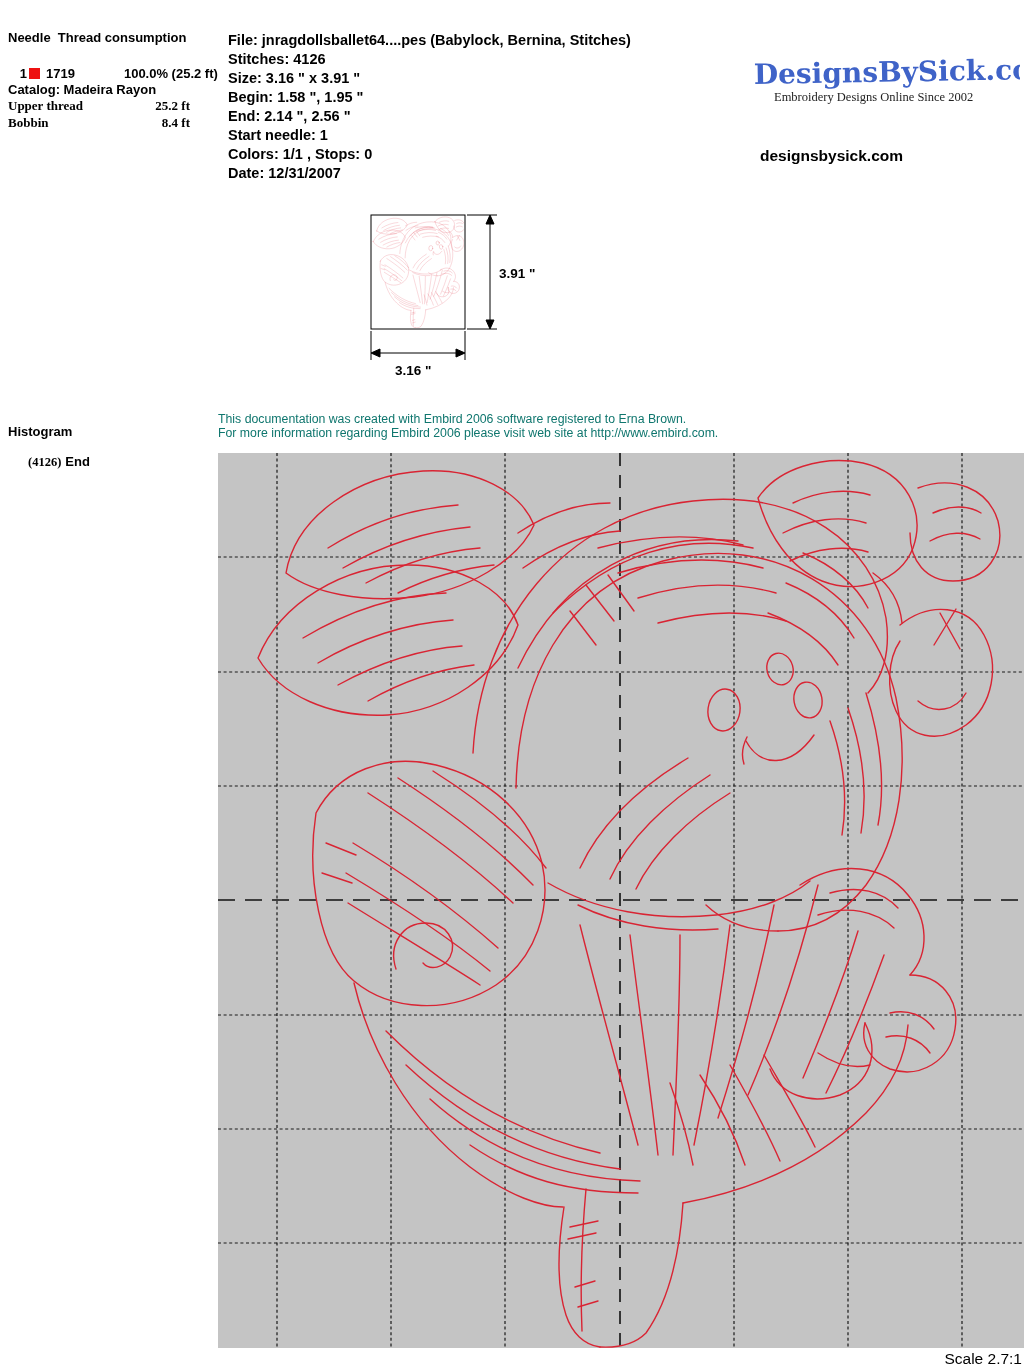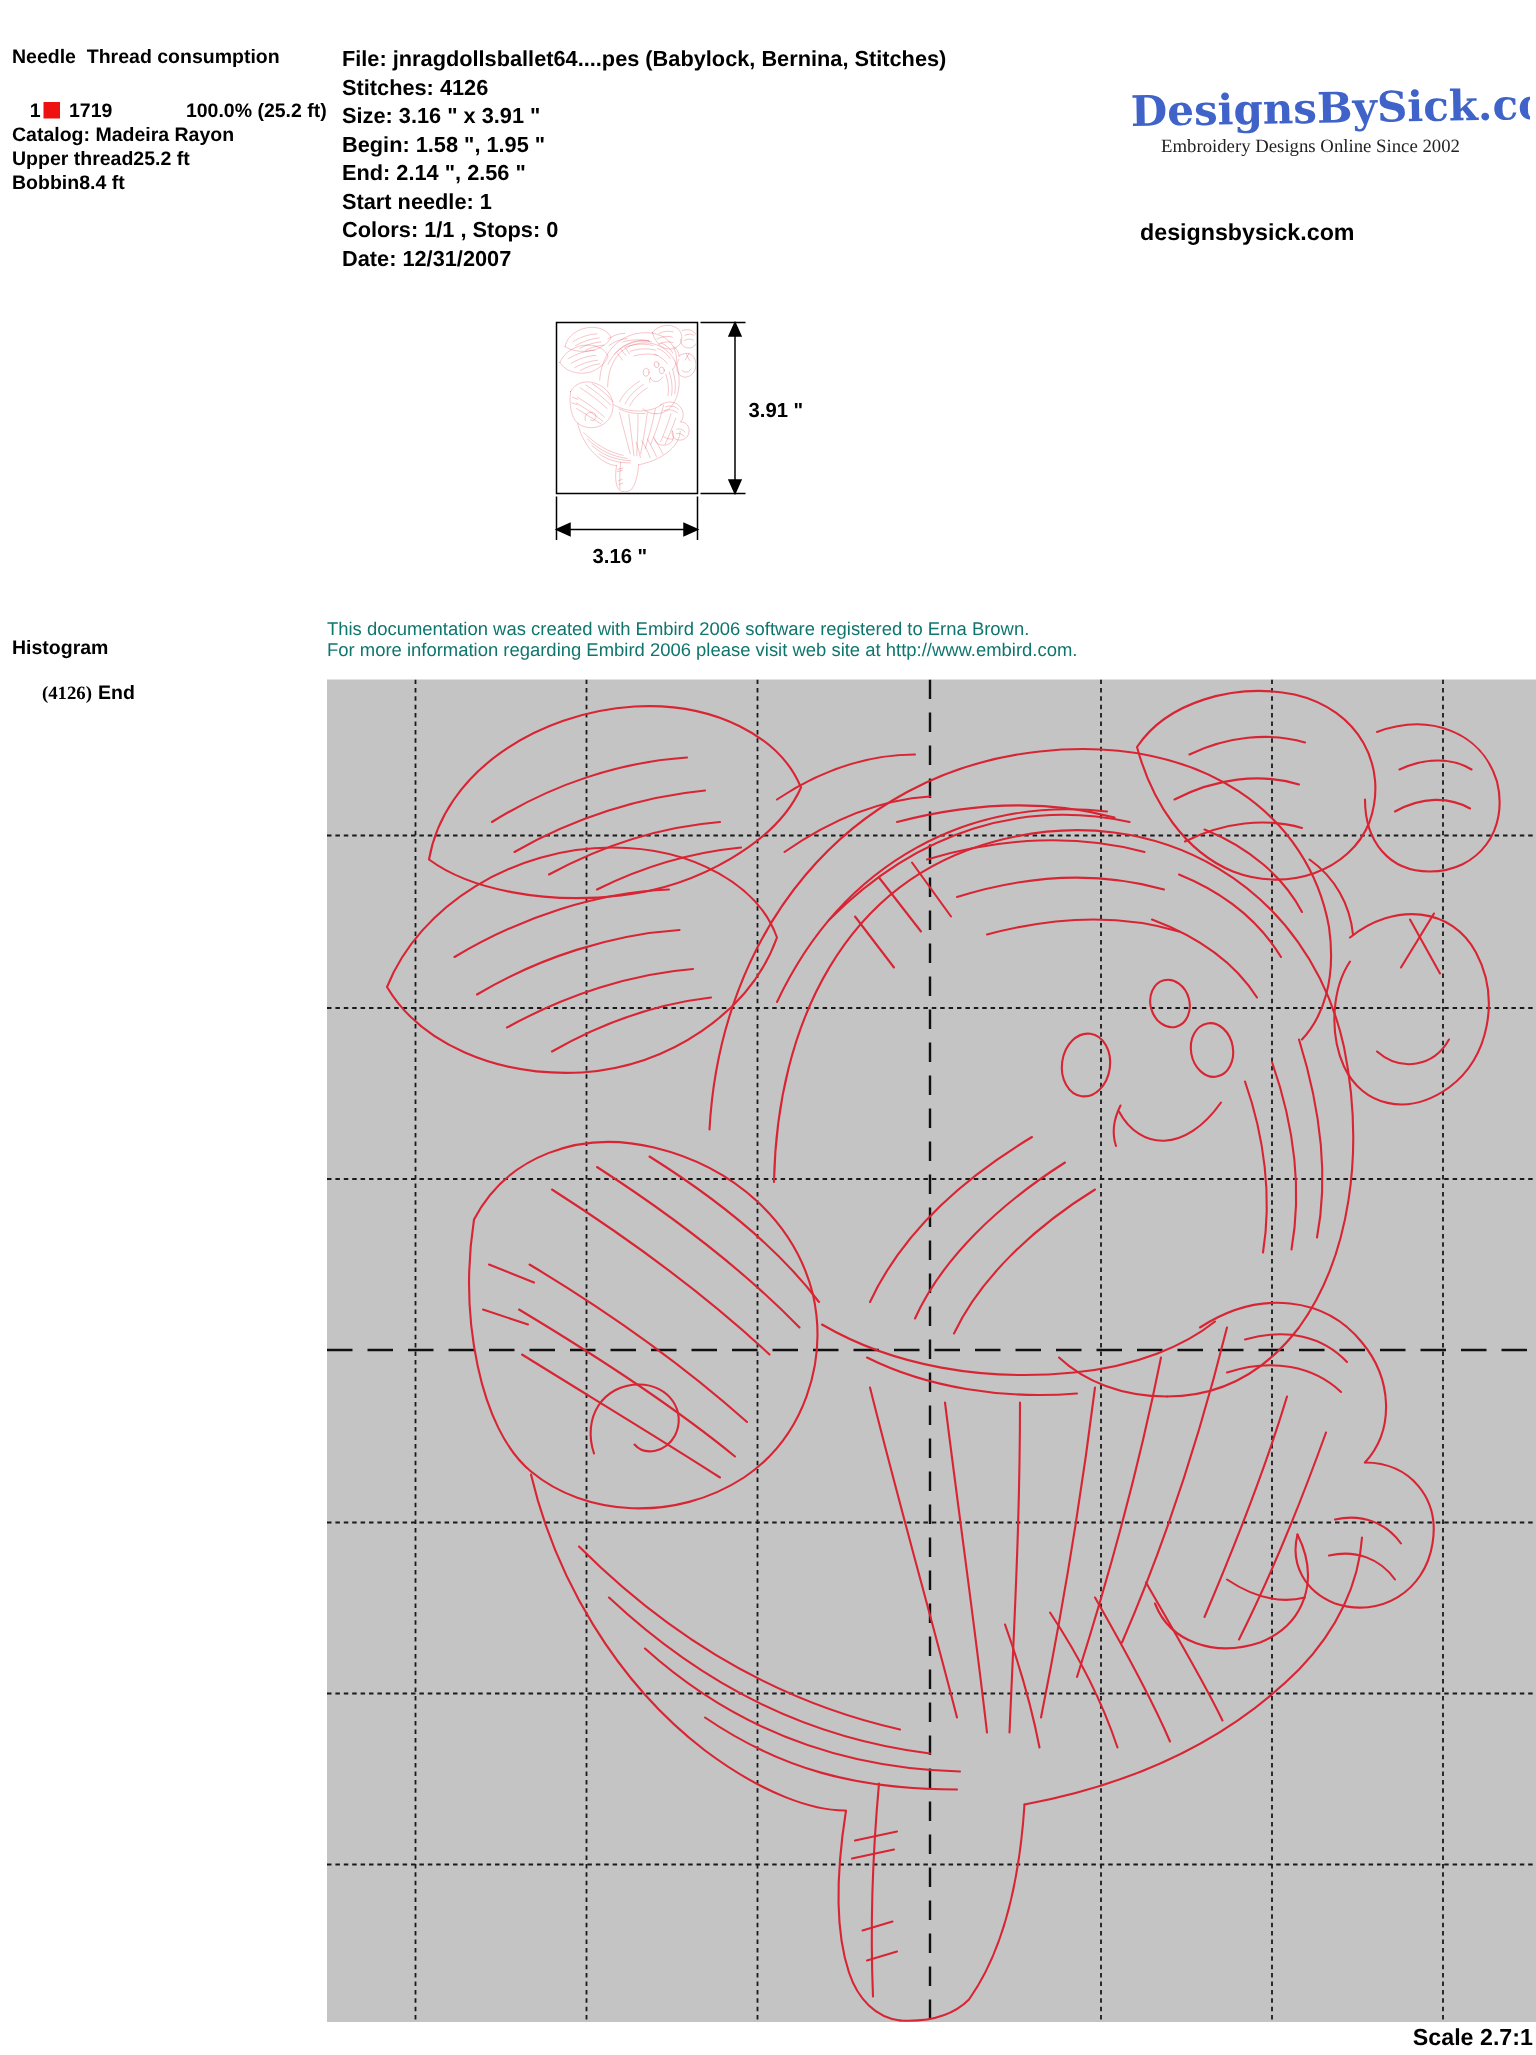--- a/index.html
+++ b/index.html
@@ -7,37 +7,37 @@
   .abs{position:absolute;}
   
   #thread-block{left:8px;top:30px;width:210px;}
   .th-header{font-weight:bold;font-size:13px;white-space:pre;}
   .needle-row{display:flex;align-items:center;margin-top:21px;font-weight:bold;font-size:13px;}
   .needle-num{width:10px;text-align:right;margin-left:9px;}
   .color-chip{width:11px;height:11px;margin-left:2px;display:inline-block;}
   .thread-code{margin-left:6px;}
   .thread-usage{margin-left:49px;}
   .catalog-line{margin-top:1px;font-weight:bold;font-size:13px;}
-  .kv-row{display:flex;justify-content:flex-start;width:182px;font-weight:bold;font-size:13px;margin-top:1px;}
+  .kv-row{display:flex;justify-content:space-between;width:182px;font-weight:bold;font-size:13px;margin-top:1px;font-family:Liberation Serif, serif;}
   
   #file-block{left:228px;top:31px;width:530px;font-weight:bold;font-size:14.5px;line-height:19px;}
   
   #logo-svg{left:752px;top:53px;}
   #website{left:760px;top:147px;font-weight:bold;font-size:15.5px;}
   
   #embird-note{left:218px;top:413px;font-size:12.3px;line-height:13.5px;color:#0f766e;}
   
   #histogram-title{left:8px;top:424px;font-weight:bold;font-size:13px;}
   #histogram-entry{left:28px;top:454px;font-size:13px;}
   #histogram-entry .count{font-family:"Liberation Serif",serif;font-weight:bold;font-size:12.5px;}
   #histogram-entry .end{font-weight:bold;margin-left:4px;}
   
   #design-canvas{left:218px;top:453px;width:806px;height:895px;background:#c4c4c4;}
   
-  #scale-label{right:2px;top:1350px;font-weight:bold;font-size:15.5px;}
+  #scale-label{right:2px;top:1350px;font-weight:normal;font-size:15.5px;}
   svg text{font-family:"Liberation Sans",sans-serif;}
   .logo-main{font-family:"DejaVu Serif",serif;font-weight:bold;}
   .logo-tag{font-family:"Liberation Serif",serif;}
 </style>
 </head>
 <body>
 
 <svg width="0" height="0" style="position:absolute" aria-hidden="true">
   <defs>
     <g id="doll" fill="none" stroke="#d92433" stroke-width="1.4" stroke-linecap="round">

